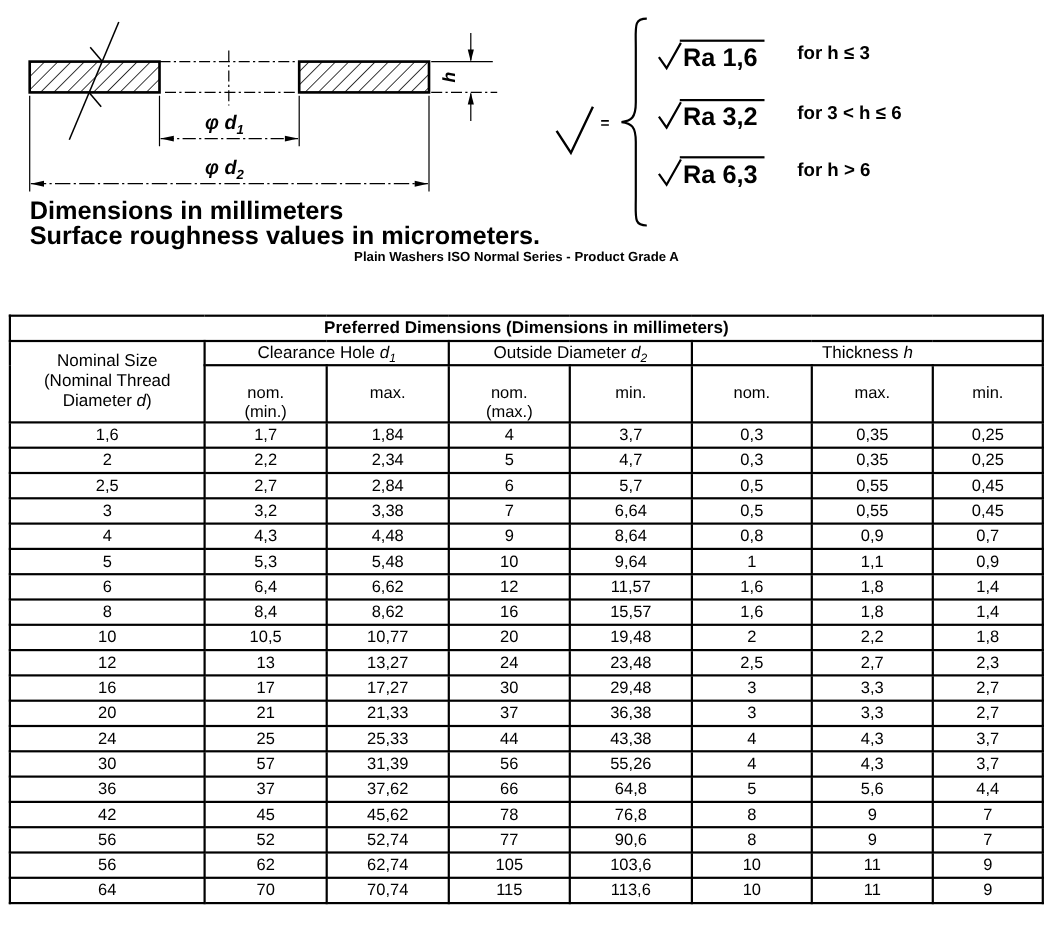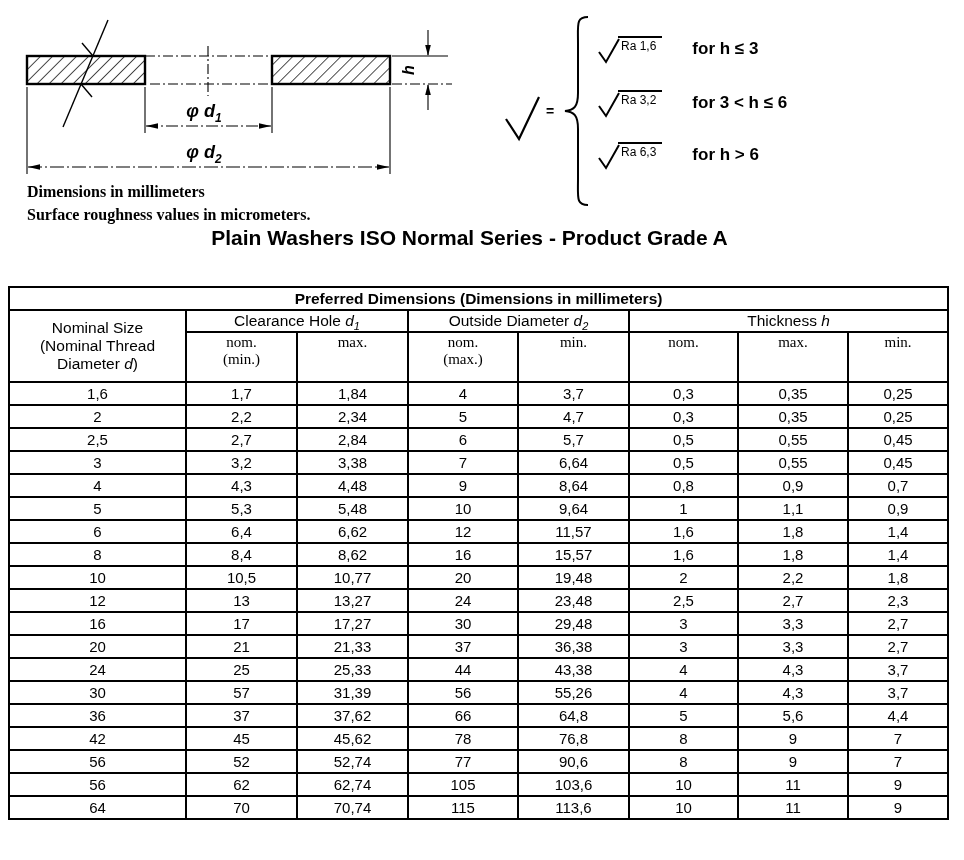--- a/index.html
+++ b/index.html
@@ -5,39 +5,39 @@
   * { margin:0; padding:0; box-sizing:border-box; }
   html,body { background:#fff; }
   body {
     width:964px; height:860px; overflow:hidden; position:relative;
     font-family:"Liberation Sans", sans-serif; color:#000;
   }
   .top { position:relative; width:964px; height:286px; }
 
   .drawing-svg { position:absolute; left:0; top:0; }
 
-  .notes { position:absolute; left:27px; top:180px; font-weight:bold; font-size:16px; line-height:23px;font-family:Liberation Serif, serif; }
+  .notes { position:absolute; left:27px; top:180px; font-weight:bold; font-size:23px; line-height:23px; }
   .caption { position:absolute; left:0; top:226px; width:964px; text-align:center; padding-right:25px;
-             font-weight:bold; font-size:21px; }
+             font-weight:bold; font-size:12px; }
 
   .rough { position:absolute; left:0; top:0; width:964px; height:286px; pointer-events:none; }
   .check-icon { position:absolute; left:504px; top:95px; }
   .eq { position:absolute; left:546px; top:103px; font-size:14px; font-weight:bold; }
   .brace-icon { position:absolute; left:562px; top:15px; }
   .ra-row { position:absolute; left:598px; display:flex; align-items:flex-start; white-space:nowrap; }
   .ra-row.r0 { top:36px; } .ra-row.r1 { top:90px; } .ra-row.r2 { top:142px; }
   .rad-icon { margin-top:1px; flex:0 0 auto; }
-  .ra-text { border-top:2.5px solid #000; font-weight:normal; font-size:12px; padding:1px 6px 0 3px; margin-left:-2px; }
+  .ra-text { border-top:2.5px solid #000; font-weight:bold; font-size:23px; padding:1px 6px 0 3px; margin-left:-2px; }
   .cond { font-weight:bold; font-size:17px; margin-left:30px; padding-top:3px; }
 
   table.dims { margin-left:8px; width:924px; border-collapse:collapse; table-layout:fixed; }
   table.dims td { border:2px solid #000; text-align:center; font-size:15px; vertical-align:middle; overflow:hidden; }
   tr.row-title td { height:23px; font-weight:bold; font-size:15.5px; }
   tr.row-group td { height:22px; font-size:15.5px; }
-  tr.row-sub td { height:50px; vertical-align:top; line-height:17px; padding-top:1px;font-family:Liberation Serif, serif; }
+  tr.row-sub td { height:50px; vertical-align:top; line-height:17px; padding-top:16px; }
   td.nominal-hdr { vertical-align:middle; line-height:18px; font-size:15px; }
   table.dims i { font-style:italic; }
   table.dims sub { font-size:11px; font-style:italic; line-height:0; }
   tbody.data td { height:21.5px; padding:0; line-height:21px; }
 </style>
 </head>
 <body>
 
 <div class="top">
 

